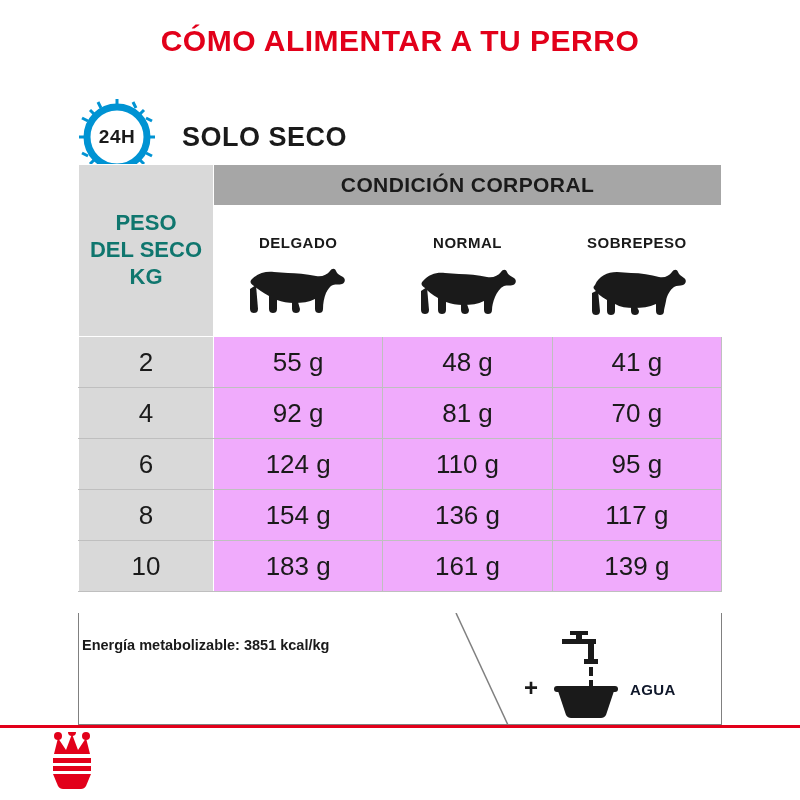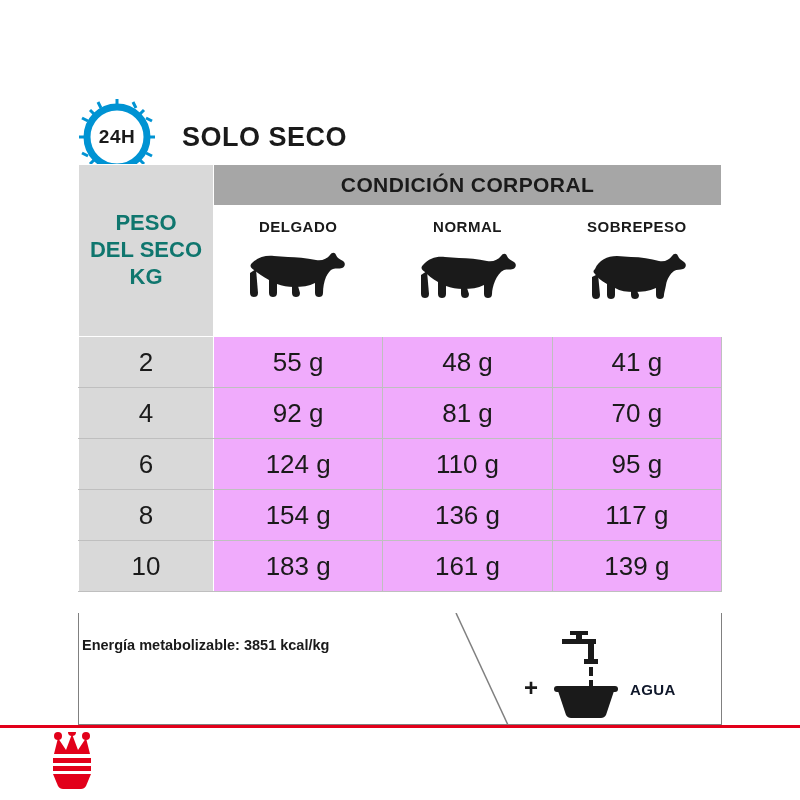--- a/index.html
+++ b/index.html
@@ -119,21 +119,21 @@
     background: #ffffff;
     text-align: center;
     vertical-align: top;
     height: 130px;
   }
   .cond-head .cond-label {
     font-size: 15px;
     font-weight: bold;
     letter-spacing: 0.5px;
     color: #1a1a1a;
-    padding-top: 12px;
+    padding-top: 28px;
   }
   .cond-head .dog {
     margin-top: 6px;
     display: flex;
     align-items: center;
     justify-content: center;
     height: 64px;
   }
 
   td.weight-cell {
@@ -226,20 +226,21 @@
     position: absolute;
     left: 48px;
     bottom: 6px;
   }
 </style>
 </head>
 <body>
 
 <div class="page">
 
+  <div class="title">CÓMO ALIMENTAR A TU PERRO</div>
 
   <div class="badge-row">
     <div class="badge-24h">
       <svg class="ring" viewBox="0 0 78 78" xmlns="http://www.w3.org/2000/svg">
         <circle cx="39" cy="39" r="30" fill="none" stroke="#0093d3" stroke-width="7"></circle>
         <g stroke="#0093d3" stroke-width="3">
           <line x1="39" y1="1" x2="39" y2="8"></line>
           <line x1="39" y1="70" x2="39" y2="77"></line>
           <line x1="1" y1="39" x2="8" y2="39"></line>
           <line x1="70" y1="39" x2="77" y2="39"></line>

